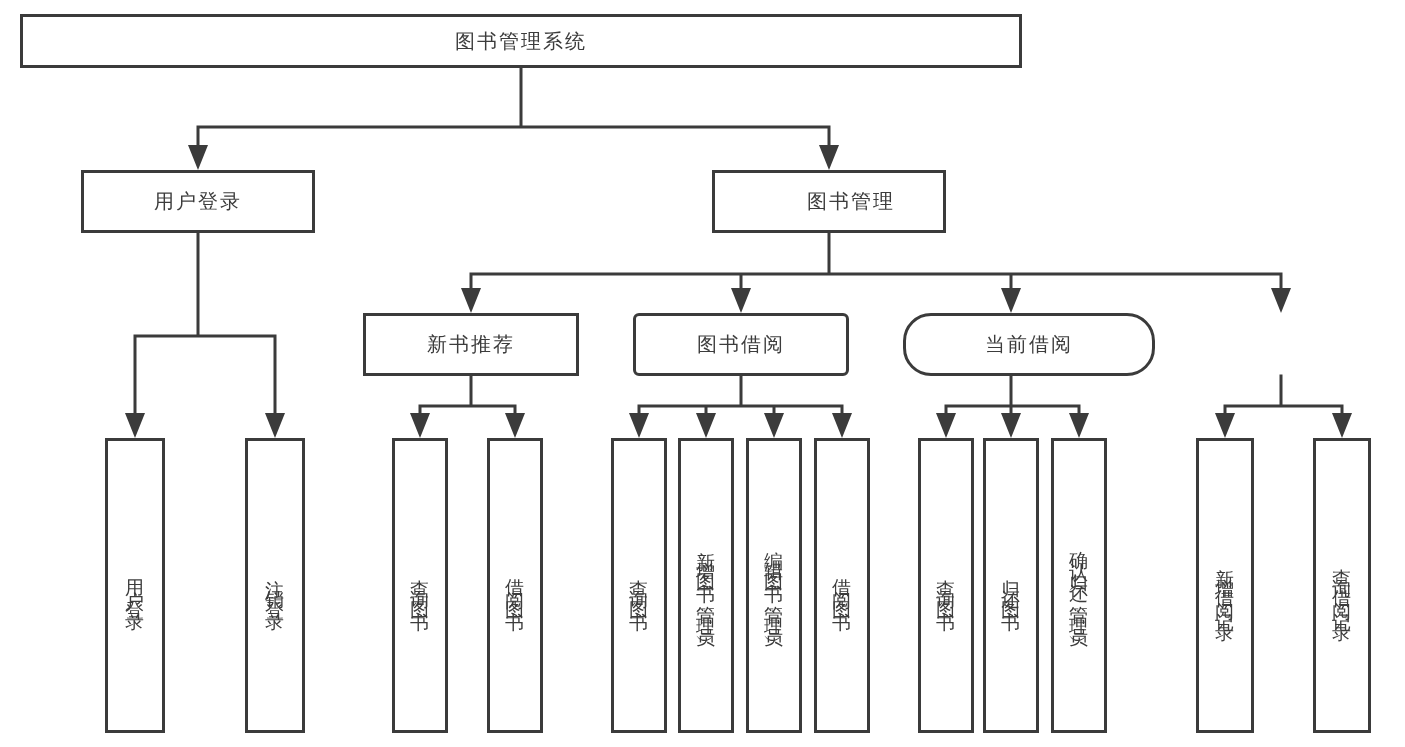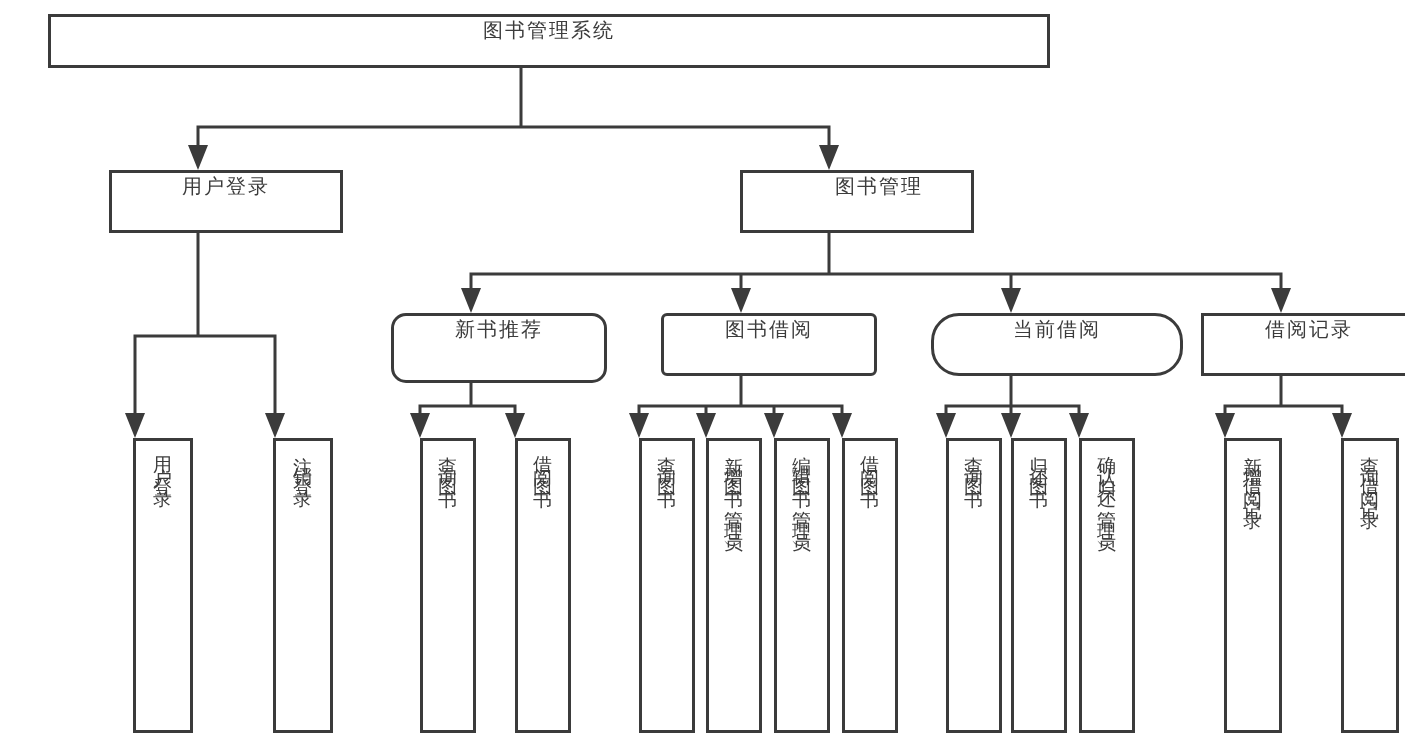--- a/index.html
+++ b/index.html
@@ -33,24 +33,23 @@
   .connectors path.arrow{
     fill:var(--line);
     stroke:none;
   }
   .box{
     position:absolute;
     box-sizing:border-box;
     background:var(--box-bg);
     border:3px solid var(--box-border);
     display:flex;
-    align-items:flex-start;
+    align-items:center;
     justify-content:center;
     color:var(--text);
-    margin-left:28px;
   }
   .hlabel{
     font-size:20px;
     letter-spacing:2px;
     white-space:nowrap;
     color:var(--text);
   }
   .leaf .vlabel{
     writing-mode:vertical-rl;
     font-size:19px;
@@ -131,31 +130,28 @@
     <span class="hlabel">图书管理系统</span>
   </div>
 
   <div class="box" style="left:81px;top:170px;width:234px;height:63px;">
     <span class="hlabel">用户登录</span>
   </div>
   <div class="box" style="left:712px;top:170px;width:234px;height:63px;padding-left:44px;">
     <span class="hlabel">图书管理</span>
   </div>
 
-  <div class="box" style="left:363px;top:313px;width:216px;height:70px;border-radius:15px;">
+  <div class="box" style="left:363px;top:313px;width:216px;height:63px;">
     <span class="hlabel">新书推荐</span>
   </div>
   <div class="box" style="left:633px;top:313px;width:216px;height:63px;border-radius:6px;">
     <span class="hlabel">图书借阅</span>
   </div>
   <div class="box" style="left:903px;top:313px;width:252px;height:63px;border-radius:28px;">
     <span class="hlabel">当前借阅</span>
-  </div>
-  <div class="box" style="left:1173px;top:313px;width:216px;height:63px;">
-    <span class="hlabel">借阅记录</span>
   </div>
 
   <div class="box leaf" style="left:105px;top:438px;width:60px;height:295px;">
     <span class="vlabel">用户登录</span>
   </div>
   <div class="box leaf" style="left:245px;top:438px;width:60px;height:295px;">
     <span class="vlabel">注销登录</span>
   </div>
 
   <div class="box leaf" style="left:392px;top:438px;width:56px;height:295px;">

